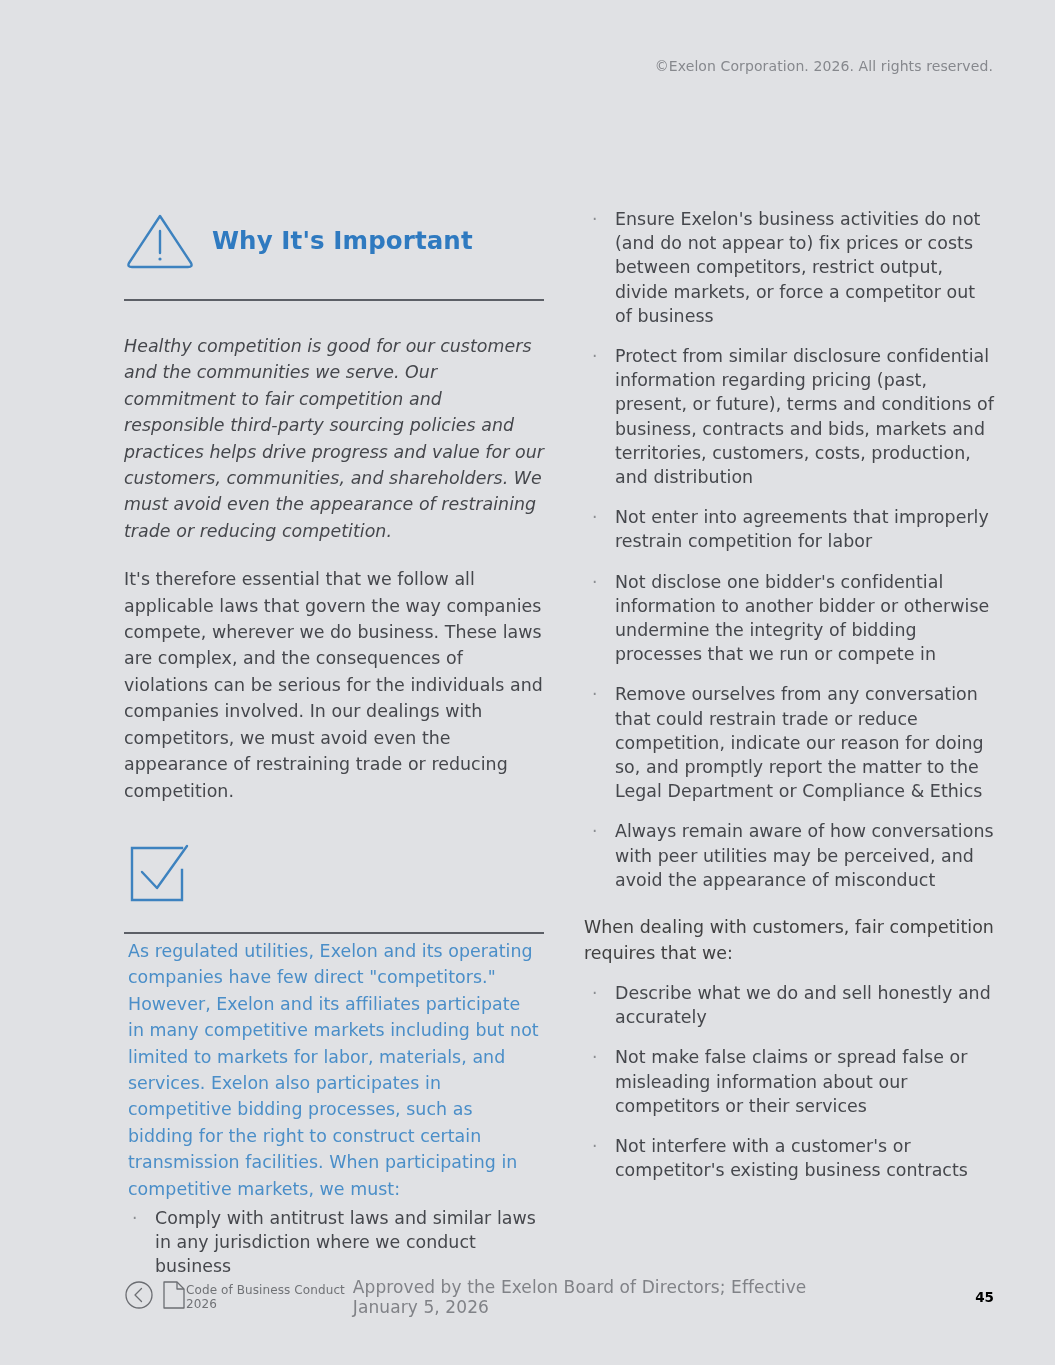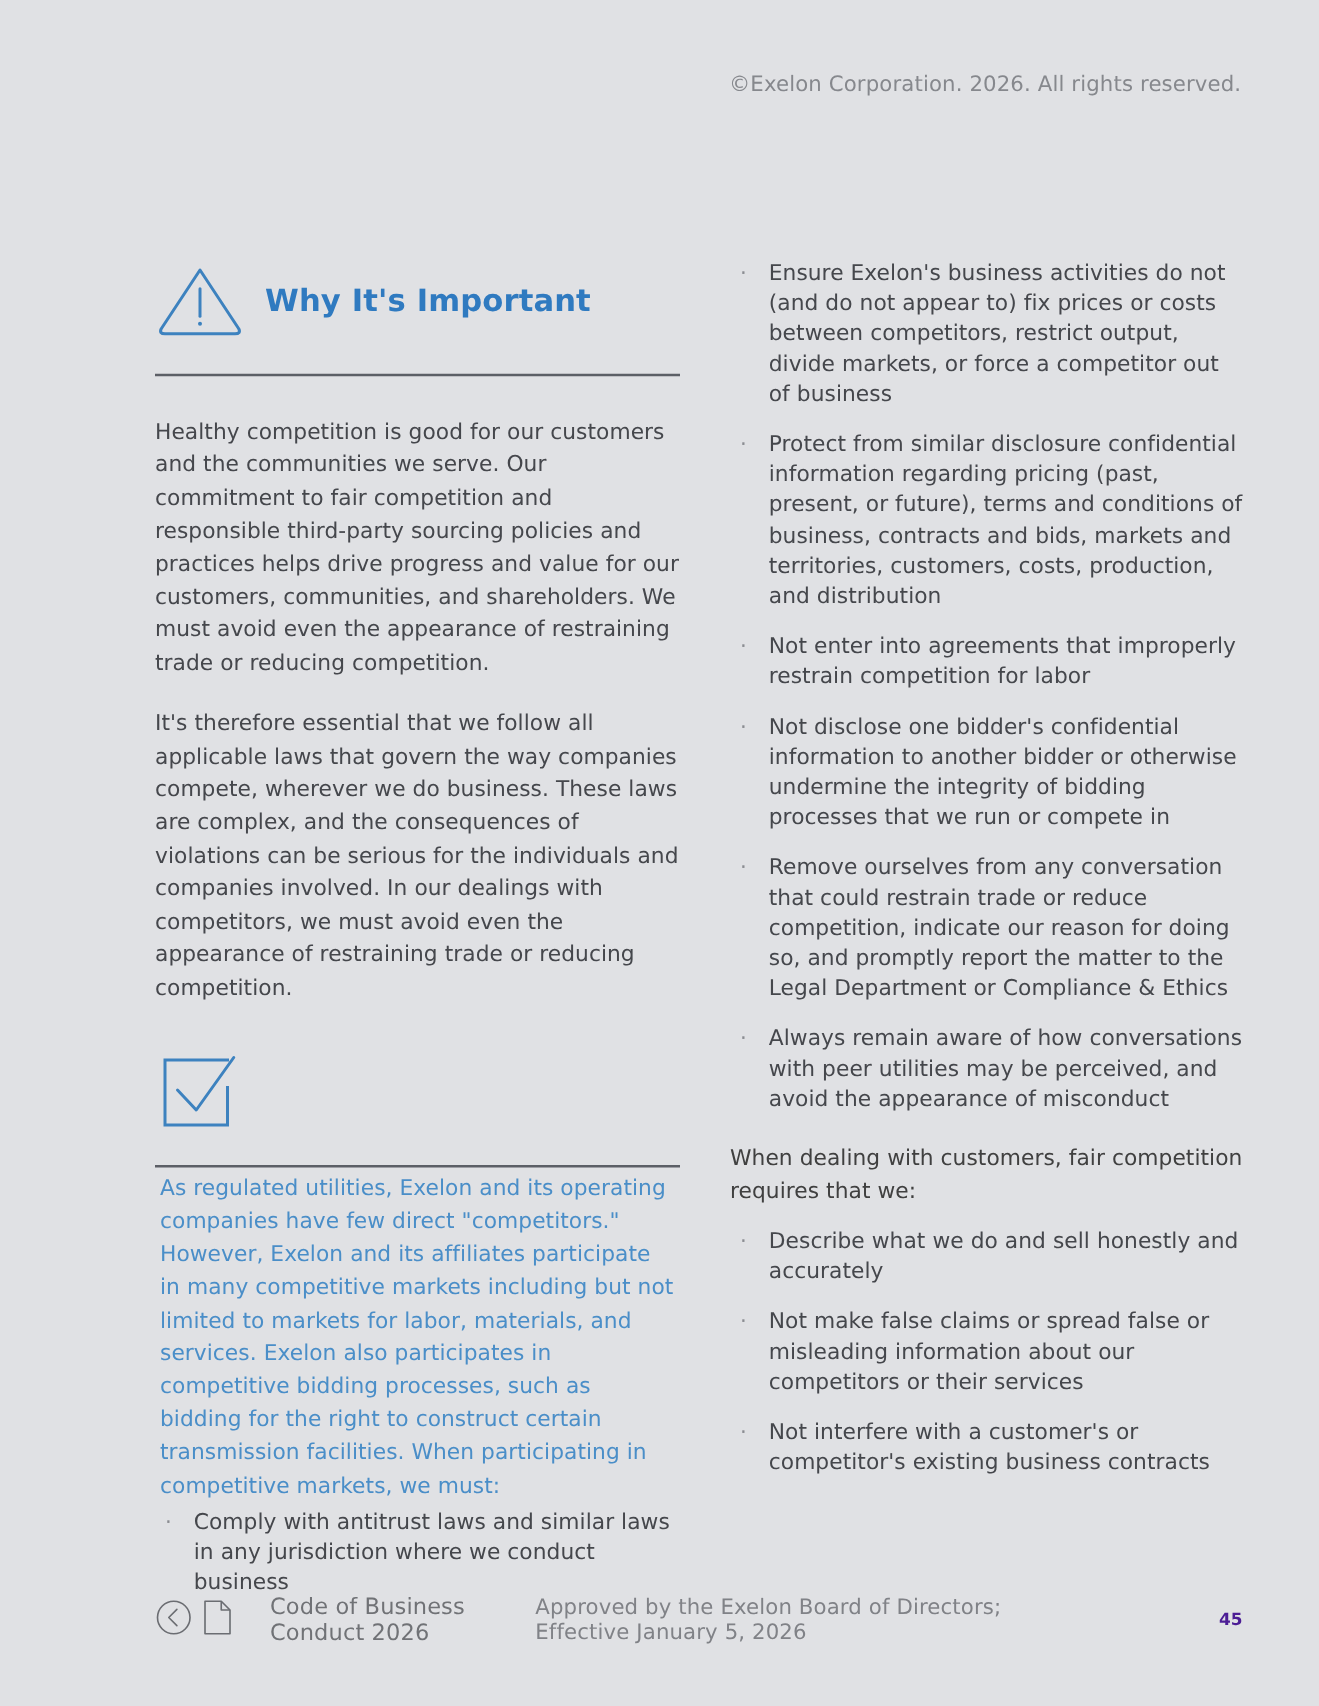--- a/index.html
+++ b/index.html
@@ -12,21 +12,21 @@
     background: #e0e1e4;
     font-family: "DejaVu Sans", sans-serif;
     position: relative;
     overflow: hidden;
   }
 
   .copyright {
     position: absolute;
     top: 58px;
     right: 62px;
-    font-size: 17px;
+    font-size: 14px;
     color: #86888d;
     letter-spacing: 0.1px;
   }
 
   .page-body {
     position: absolute;
     top: 205px;
     left: 124px;
     width: 870px;
     display: flex;
@@ -64,21 +64,21 @@
   }
 
   
   p.body-text {
     font-size: 17.4px;
     line-height: 26.4px;
     color: #45474c;
     margin: 0 0 22px 0;
     letter-spacing: 0.05px;
   }
-  p.body-text.first { margin-top: 32px; }
+  p.body-text.first { margin-top: 32px; font-style: italic; }
 
   p.blue-text {
     font-size: 17.4px;
     line-height: 26.4px;
     color: #4a8ec8;
     margin: 4px;
     letter-spacing: 0.05px;
   }
 
   .blue-lead { margin-top: 32px; margin-bottom: 20px; }
@@ -126,36 +126,35 @@
     width: 870px;
     display: flex;
     align-items: center;
   }
   .footer-icons {
     display: flex;
     align-items: center;
     gap: 8px;
   }
   .footer-doc-title {
-    font-size: 18px;
+    font-size: 12px;
     color: #707276;
-    margin-left: 30px;
     letter-spacing: 0.1px;
   }
   .footer-approval {
     font-size: 17px;
     color: #808287;
     margin-left: auto;
     margin-right: 0;
     letter-spacing: 0.1px;
   }
   .footer-page {
     font-size: 13.5px;
     font-weight: bold;
-    color: #4c1d95;
+    color: #000000;
     margin-left: 110px;
   }
 </style>
 </head>
 <body>
 
 <div class="copyright">©Exelon Corporation. 2026. All rights reserved.</div>
 
 <div class="page-body">
 

